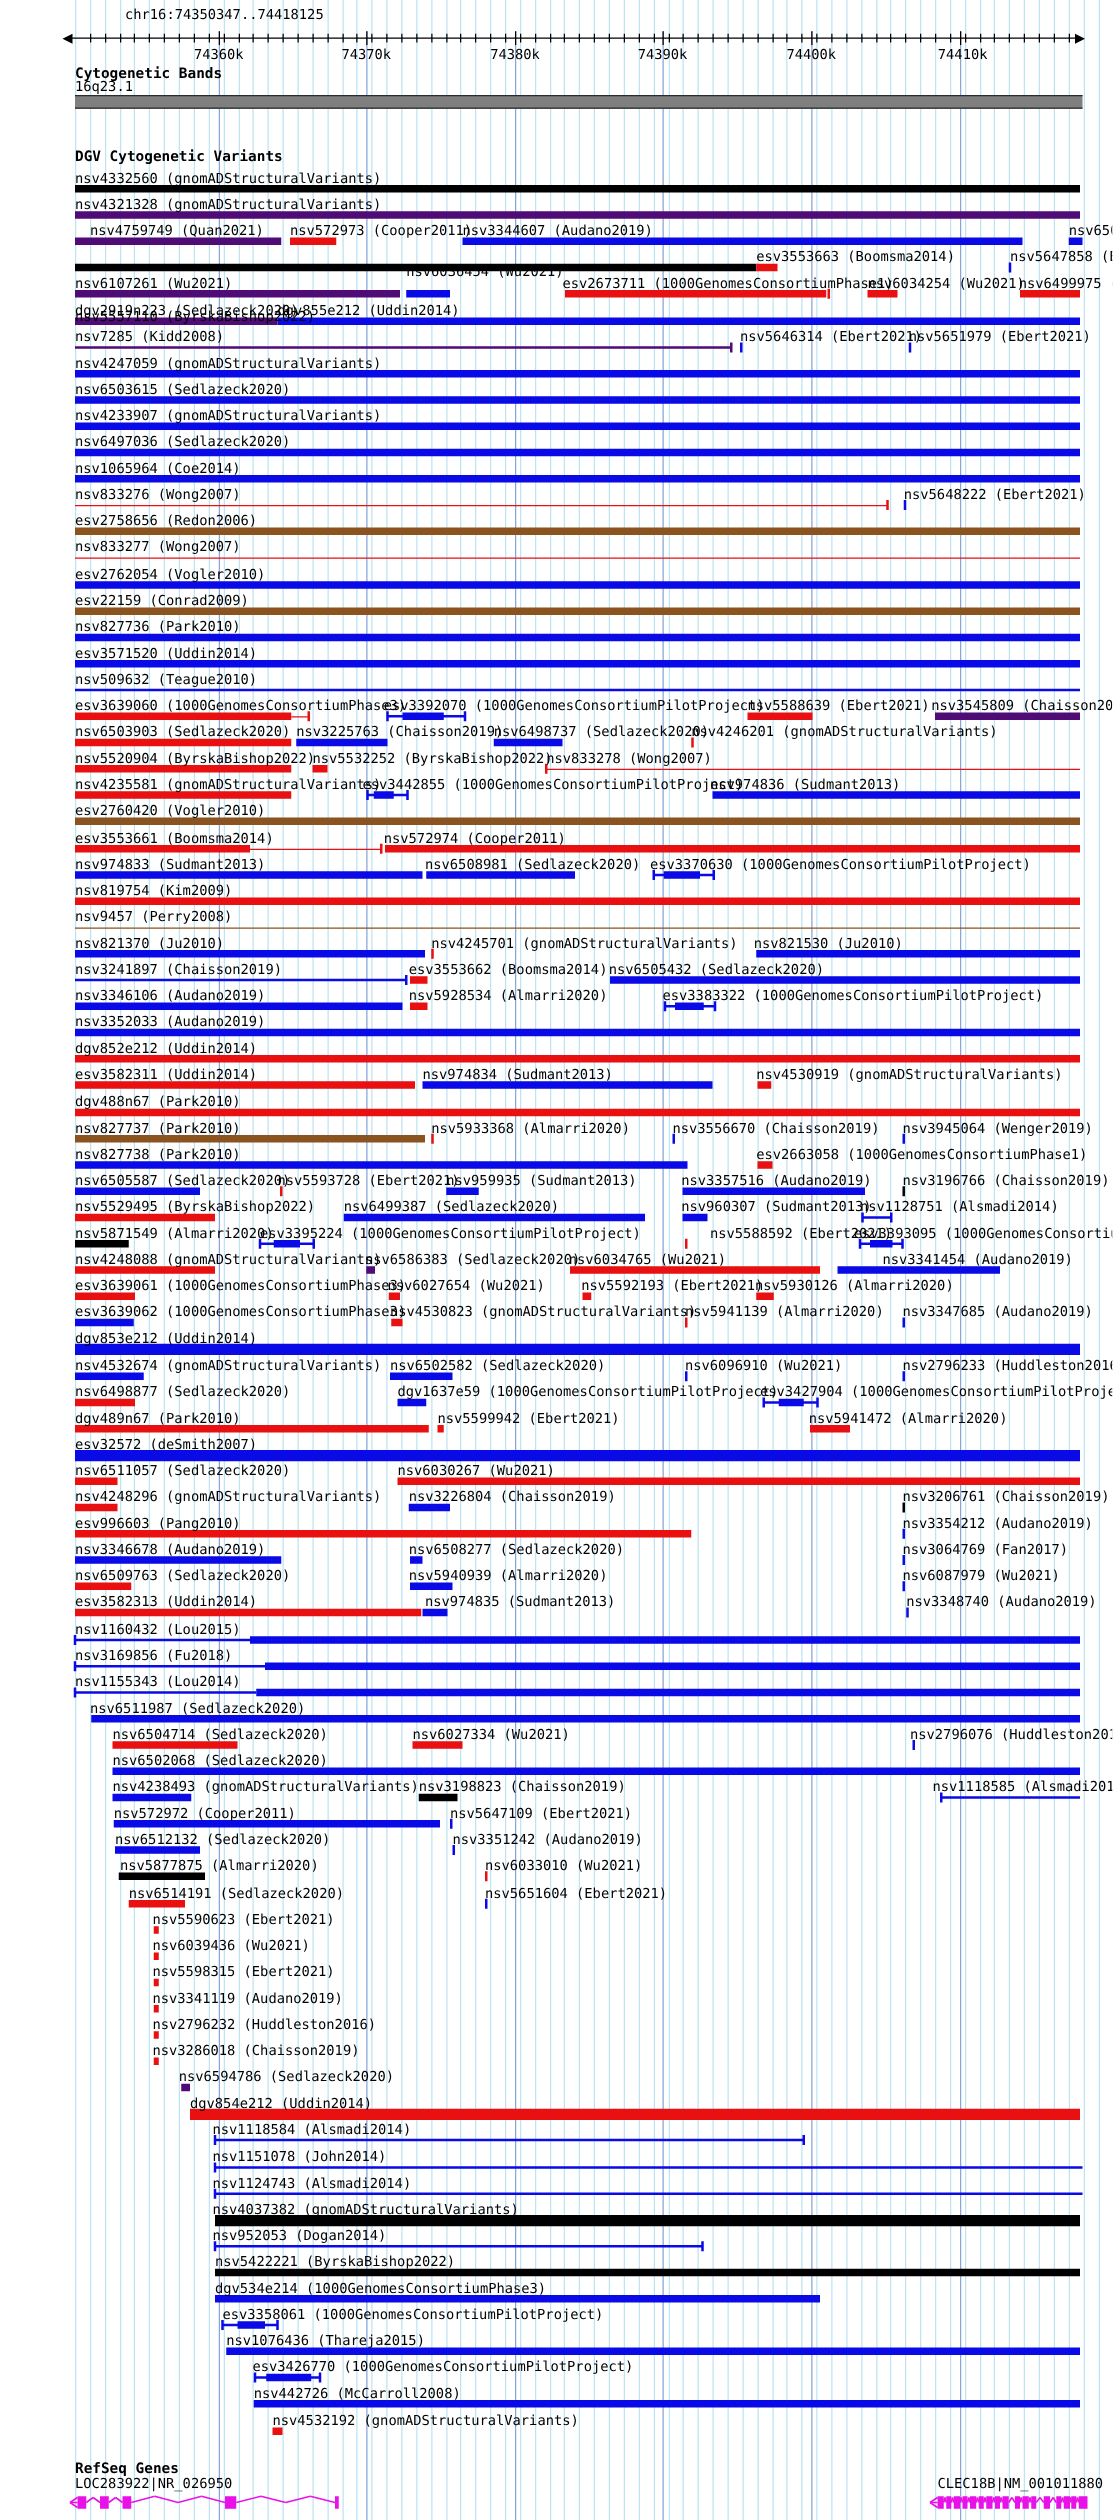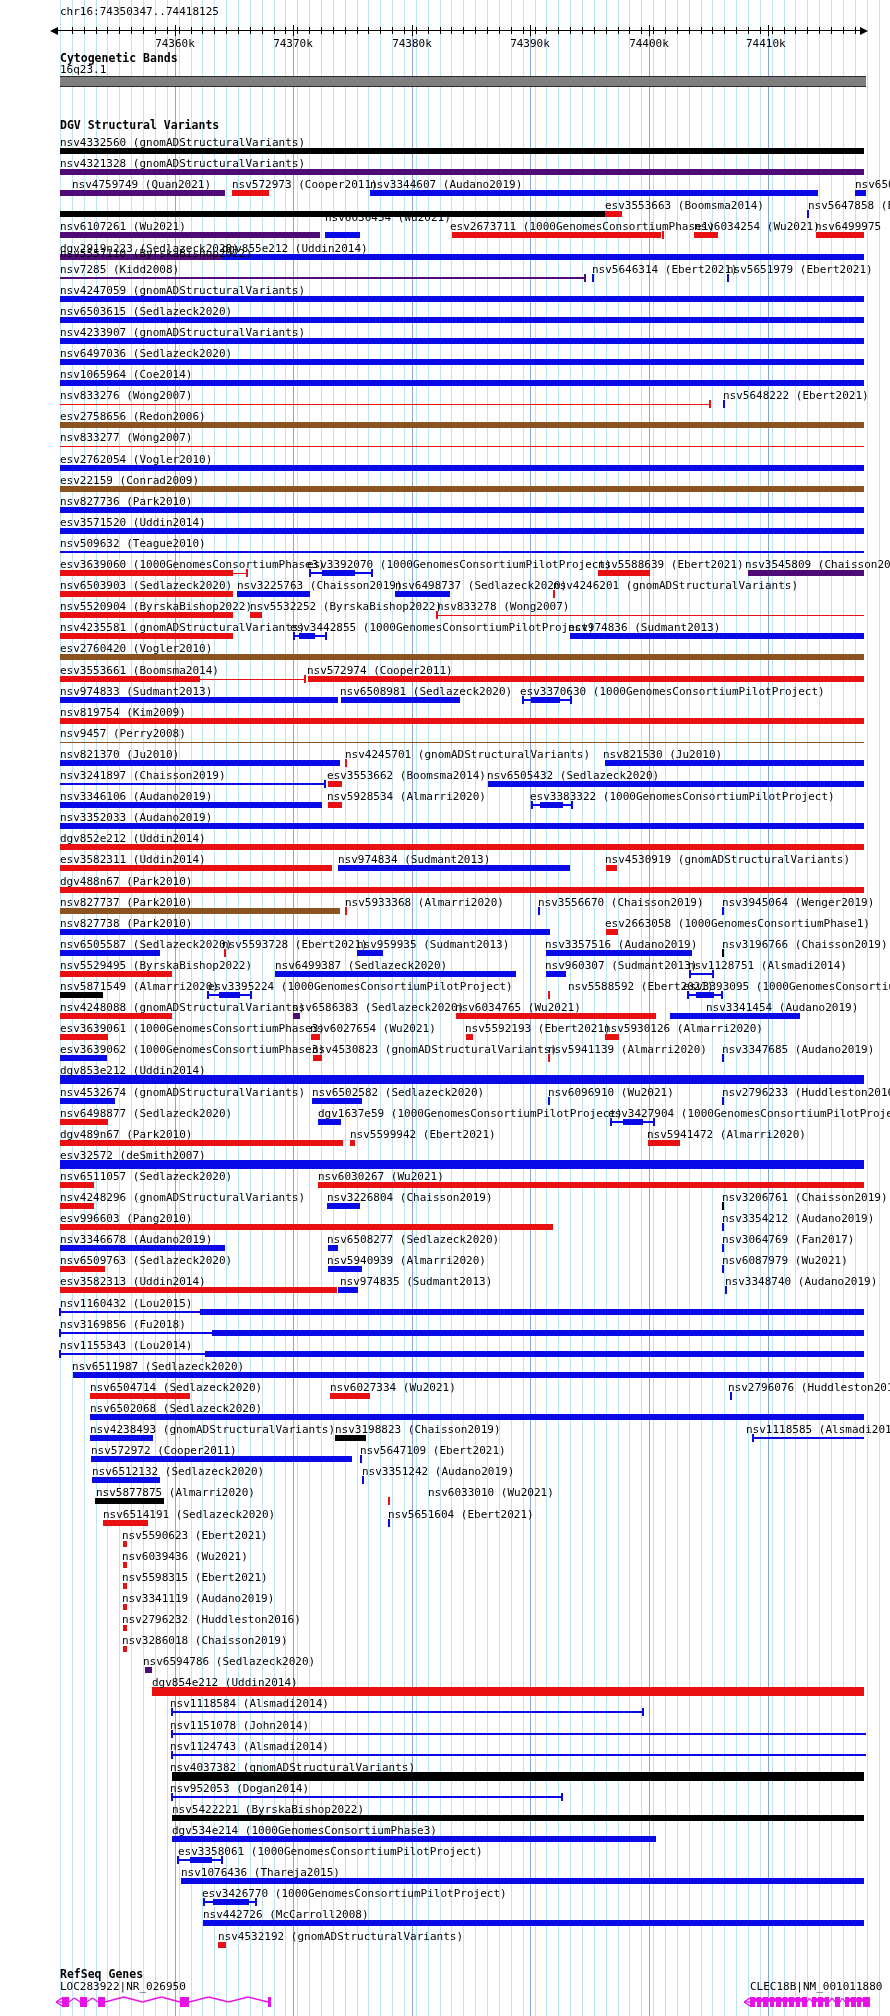--- a/index.html
+++ b/index.html
@@ -91,21 +91,21 @@
       <div class="gridline" style="left: 866.6px; background: rgb(190, 227, 241);"></div>
       <div class="gridline" style="left: 878.5px; background: rgb(190, 227, 241);"></div>
       <div class="gridline" style="left: 175px; top: 25px; height: 1991px; background: rgb(134, 166, 220);"></div>
       <div class="gridline" style="left: 293px; top: 25px; height: 1991px; background: rgb(134, 166, 220);"></div>
       <div class="gridline" style="left: 412px; top: 25px; height: 1991px; background: rgb(134, 166, 220);"></div>
       <div class="gridline" style="left: 530px; top: 25px; height: 1991px; background: rgb(134, 166, 220);"></div>
       <div class="gridline" style="left: 649px; top: 25px; height: 1991px; background: rgb(134, 166, 220);"></div>
       <div class="gridline" style="left: 768px; top: 25px; height: 1991px; background: rgb(134, 166, 220);"></div>
     </div>
 
-  <div class="lbl" style="left:60px;top:6px;">chr16:74350347..74418125</div>
+  <div class="lbl" style="left:60px;top:6px;padding-left:40px;">chr16:74350347..74418125</div>
   <div id="ruler">
       <div class="ruler-line" style="left: 57px; top: 30px; width: 804px;"></div>
       <div class="arrowhead" style="left: 50px; top: 27px; border-top: 4px solid transparent; border-bottom: 4px solid transparent; border-right: 8px solid rgb(0, 0, 0);"></div>
       <div class="arrowhead" style="left: 860px; top: 27px; border-top: 4px solid transparent; border-bottom: 4px solid transparent; border-left: 8px solid rgb(0, 0, 0);"></div>
       <div class="tick" style="left: 71.9px; top: 27px; height: 7px;"></div>
       <div class="tick" style="left: 83.7px; top: 27px; height: 7px;"></div>
       <div class="tick" style="left: 95.6px; top: 27px; height: 7px;"></div>
       <div class="tick" style="left: 107.4px; top: 27px; height: 7px;"></div>
       <div class="tick" style="left: 119.3px; top: 27px; height: 7px;"></div>
       <div class="tick" style="left: 131.2px; top: 27px; height: 7px;"></div>
@@ -174,28 +174,28 @@
       <div class="lbl" style="left: 153px; top: 38px; width: 44px; text-align: center;">74360k</div>
       <div class="tick" style="left: 293px; top: 25px; height: 11px;"></div>
       <div class="lbl" style="left: 271px; top: 38px; width: 44px; text-align: center;">74370k</div>
       <div class="tick" style="left: 412px; top: 25px; height: 11px;"></div>
       <div class="lbl" style="left: 390px; top: 38px; width: 44px; text-align: center;">74380k</div>
       <div class="tick" style="left: 530px; top: 25px; height: 11px;"></div>
       <div class="lbl" style="left: 508px; top: 38px; width: 44px; text-align: center;">74390k</div>
       <div class="tick" style="left: 649px; top: 25px; height: 11px;"></div>
       <div class="lbl" style="left: 627px; top: 38px; width: 44px; text-align: center;">74400k</div>
       <div class="tick" style="left: 768px; top: 25px; height: 11px;"></div>
-      <div class="lbl" style="left: 746px; top: 38px; width: 44px; text-align: left;">74410k</div>
+      <div class="lbl" style="left: 746px; top: 38px; width: 44px; text-align: right;">74410k</div>
     </div>
 
   <div class="hdr" style="left:60px;top:52px;">Cytogenetic Bands</div>
   <div class="lbl" style="left:60px;top:64px;">16q23.1</div>
   <div class="cytoband-bar" style="left:60px;top:76px;width:806px;height:9px;"></div>
 
-  <div class="hdr" style="left:60px;top:119px;">DGV Structural Variants</div>
+  <div class="hdr" style="left:60px;top:119px;">DGV Cytogenetic Variants</div>
   <div id="dgv-rows">
       <div class="lbl" style="left: 60px; top: 137px;">nsv4332560 (gnomADStructuralVariants)</div>
       <div class="glyph" style="left: 60px; top: 148px; width: 804px; height: 6px; background: rgb(0, 0, 0);"></div>
       <div class="lbl" style="left: 60px; top: 158.1px;">nsv4321328 (gnomADStructuralVariants)</div>
       <div class="glyph" style="left: 60px; top: 169.1px; width: 804px; height: 6px; background: rgb(79, 11, 118);"></div>
       <div class="lbl" style="left: 72px; top: 179.2px;">nsv4759749 (Quan2021)</div>
       <div class="glyph" style="left: 60px; top: 190.2px; width: 165px; height: 6px; background: rgb(79, 11, 118);"></div>
       <div class="lbl" style="left: 232px; top: 179.2px;">nsv572973 (Cooper2011)</div>
       <div class="glyph" style="left: 232px; top: 190.2px; width: 37px; height: 6px; background: rgb(232, 16, 16);"></div>
       <div class="lbl" style="left: 370px; top: 179.2px;">nsv3344607 (Audano2019)</div>
@@ -512,21 +512,21 @@
       <div class="lbl" style="left: 91px; top: 1445.2px;">nsv572972 (Cooper2011)</div>
       <div class="glyph" style="left: 91px; top: 1456.2px; width: 261px; height: 6px; background: rgb(10, 10, 230);"></div>
       <div class="lbl" style="left: 360px; top: 1445.2px;">nsv5647109 (Ebert2021)</div>
       <div class="glyph" style="left: 360px; top: 1455.2px; width: 2px; height: 8px; background: rgb(10, 10, 230);"></div>
       <div class="lbl" style="left: 92px; top: 1466.3px;">nsv6512132 (Sedlazeck2020)</div>
       <div class="glyph" style="left: 92px; top: 1477.3px; width: 68px; height: 6px; background: rgb(10, 10, 230);"></div>
       <div class="lbl" style="left: 362px; top: 1466.3px;">nsv3351242 (Audano2019)</div>
       <div class="glyph" style="left: 362px; top: 1476.3px; width: 2px; height: 8px; background: rgb(10, 10, 230);"></div>
       <div class="lbl" style="left: 96px; top: 1487.4px;">nsv5877875 (Almarri2020)</div>
       <div class="glyph" style="left: 95px; top: 1498.4px; width: 69px; height: 6px; background: rgb(0, 0, 0);"></div>
-      <div class="lbl" style="left: 388px; top: 1487.4px; margin-left: 40px;">nsv6033010 (Wu2021)</div>
+      <div class="lbl" style="left: 388px; top: 1487.4px;">nsv6033010 (Wu2021)</div>
       <div class="glyph" style="left: 388px; top: 1497.4px; width: 2px; height: 8px; background: rgb(232, 16, 16);"></div>
       <div class="lbl" style="left: 103px; top: 1508.5px;">nsv6514191 (Sedlazeck2020)</div>
       <div class="glyph" style="left: 103px; top: 1519.5px; width: 45px; height: 6px; background: rgb(232, 16, 16);"></div>
       <div class="lbl" style="left: 388px; top: 1508.5px;">nsv5651604 (Ebert2021)</div>
       <div class="glyph" style="left: 388px; top: 1518.5px; width: 2px; height: 8px; background: rgb(10, 10, 230);"></div>
       <div class="lbl" style="left: 122px; top: 1529.6px;">nsv5590623 (Ebert2021)</div>
       <div class="glyph" style="left: 123px; top: 1540.6px; width: 4px; height: 6px; background: rgb(232, 16, 16);"></div>
       <div class="lbl" style="left: 122px; top: 1550.7px;">nsv6039436 (Wu2021)</div>
       <div class="glyph" style="left: 123px; top: 1561.7px; width: 4px; height: 6px; background: rgb(232, 16, 16);"></div>
       <div class="lbl" style="left: 122px; top: 1571.8px;">nsv5598315 (Ebert2021)</div>

